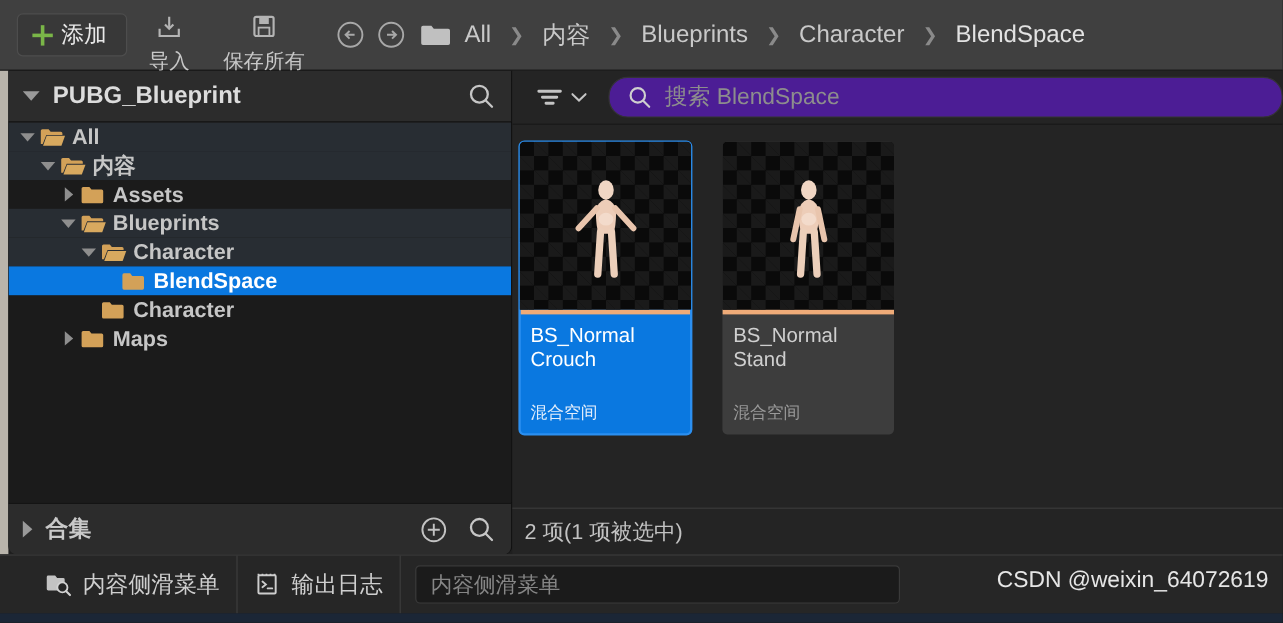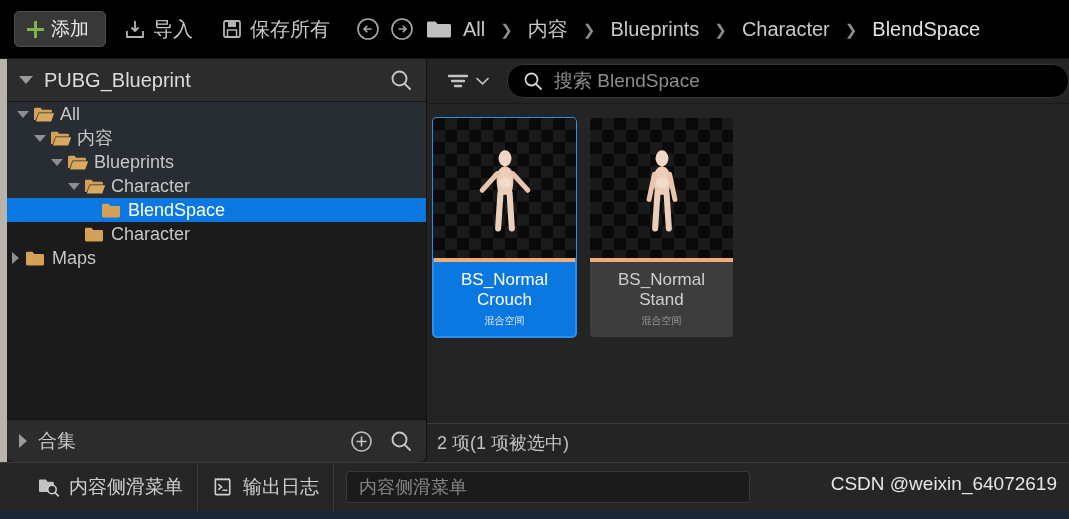--- a/index.html
+++ b/index.html
@@ -16,21 +16,21 @@
   }
   .app {
     position: absolute; inset: 0;
     background: #1f1f1f;
     display: flex; flex-direction: column;
   }
 
   
   .toolbar {
     height: 59px;
-    background: #000000;
+    background: #404040;
     display: flex; align-items: center;
     padding-left: 14px;
     flex: none;
     box-sizing: border-box;
     border-bottom: 1px solid #151515;
   }
   .add-btn {
     display: flex; align-items: center; gap: 7px;
     height: 36px; padding: 0 16px 0 12px;
     background: #383838;
@@ -48,24 +48,25 @@
     content: ""; position: absolute; background: #7ab648;
   }
   .plus-glyph::before { left: 0; top: 7px; width: 17px; height: 3px; }
   .plus-glyph::after { top: 0; left: 7px; height: 17px; width: 3px; }
 
   .tb-item {
     display: flex; align-items: center; gap: 7px;
     height: 36px; padding: 0 10px;
     margin-left: 8px;
     color: #c8c8c8;
-    font-size: 20px;
+    font-size: 17px;
     cursor: pointer;
     border-radius: 4px;
     white-space: nowrap;
+    flex-direction: column;
   }
   .tb-icon { width: 22px; height: 22px; flex: none; display: block; }
 
   .nav-group { display: flex; align-items: center; gap: 6px; margin-left: 14px; }
   .nav-btn {
     width: 28px; height: 28px; cursor: pointer;
     display: flex; align-items: center; justify-content: center;
   }
 
   
@@ -93,20 +94,21 @@
 
   
   .left-panel {
     width: 419px; flex: none;
     display: flex; flex-direction: column;
     background: #1b1b1b;
     border-radius: 0 0 7px 7px;
     overflow: hidden;
     margin-top: 0;
     border-right: 1px solid #111;
+    font-weight: bold;
   }
   .panel-head {
     height: 42px; flex: none;
     background: #2c2c2c;
     display: flex; align-items: center;
     padding: 0 12px;
     border-bottom: 1px solid #151515;
   }
   .tri {
     width: 0; height: 0; flex: none;
@@ -164,32 +166,32 @@
     height: 44px; flex: none;
     background: #242424;
     display: flex; align-items: center;
     padding: 0 0 0 12px;
     border-bottom: 1px solid #1a1a1a;
   }
   .filter-btn { display: flex; align-items: center; gap: 5px; cursor: pointer; padding: 4px 6px; }
   .chev { width: 13px; height: 8px; flex: none; }
   .search-box {
     flex: 1; height: 32px; margin-left: 12px;
-    background: #000000;
+    background: #4c1d95;
     border: 1px solid #343434;
     border-radius: 16px;
     display: flex; align-items: center;
     padding: 16px 14px;
     box-sizing: border-box;
     cursor: text;
   }
   .search-ph { font-size: 19px; color: #8d8d8d; margin-left: 10px; }
 
   .tiles-area { flex: 1; padding: 14px 0 0 6px; position: relative; min-height: 0; }
-  .tiles { display: flex; gap: 14px; text-align: center; }
+  .tiles { display: flex; gap: 26px; }
   .tile {
     width: 143px; flex: none;
     border-radius: 4px;
     overflow: hidden;
     background: #3d3d3d;
     cursor: pointer;
     box-sizing: border-box;
   }
   .tile.selected {
     background: #0a78e0;
@@ -210,21 +212,21 @@
   }
   .accent-bar { height: 4px; background: #efab78; }
   .tile-meta { padding: 8px 9px 9px 9px; }
   .tile-name {
     font-size: 17px; line-height: 20px;
     color: #ffffff;
     word-break: break-word;
     min-height: 40px;
   }
   .tile.unsel .tile-name { color: #cfcfcf; }
-  .tile-type { font-size: 10px; color: #e3eefb; margin-top: 4px; }
+  .tile-type { font-size: 14px; color: #e3eefb; margin-top: 25px; }
   .tile.unsel .tile-type { color: #9a9a9a; }
 
   .status-row {
     height: 38px; flex: none;
     display: flex; align-items: center;
     padding-left: 10px;
     font-size: 18px; color: #c2c2c2;
     border-top: 1px solid #3a3a3a;
     background: #242424;
     margin-top: 28px;
@@ -365,20 +367,31 @@
               <span class="a"></span>
             </span>
             <span style="display: flex;">
               <svg class="fold" viewBox="0 0 22 17">
                 <path d="M1 3a1.3 1.3 0 0 1 1.3-1.3h5.2l1.7 2.1h8.5A1.3 1.3 0 0 1 19 5.1v1.3H5.6L2.6 14H1z" fill="#d3a158"></path>
                 <path d="M5.9 7.2h15.3l-3 8.3H2.9z" fill="#d8a95f"></path>
               </svg>
             </span>
             <span>内容</span>
           </div>
+          <div class="trow" style="padding-left: 42px;">
+            <span class="tw">
+              <span class="a r"></span>
+            </span>
+            <span style="display: flex;">
+              <svg class="fold" viewBox="0 0 22 17">
+                <path d="M1 3.1A1.3 1.3 0 0 1 2.3 1.8h5.2l1.7 2.1h8.5A1.3 1.3 0 0 1 19 5.2v8.9a1.3 1.3 0 0 1-1.3 1.3H2.3A1.3 1.3 0 0 1 1 14.1z" fill="#d3a158"></path>
+              </svg>
+            </span>
+            <span>Assets</span>
+          </div>
           <div class="trow alt" style="padding-left: 42px;">
             <span class="tw">
               <span class="a"></span>
             </span>
             <span style="display: flex;">
               <svg class="fold" viewBox="0 0 22 17">
                 <path d="M1 3a1.3 1.3 0 0 1 1.3-1.3h5.2l1.7 2.1h8.5A1.3 1.3 0 0 1 19 5.1v1.3H5.6L2.6 14H1z" fill="#d3a158"></path>
                 <path d="M5.9 7.2h15.3l-3 8.3H2.9z" fill="#d8a95f"></path>
               </svg>
             </span>
@@ -407,21 +420,21 @@
           </div>
           <div class="trow" style="padding-left: 59px;">
             <span class="tw"></span>
             <span style="display: flex;">
               <svg class="fold" viewBox="0 0 22 17">
                 <path d="M1 3.1A1.3 1.3 0 0 1 2.3 1.8h5.2l1.7 2.1h8.5A1.3 1.3 0 0 1 19 5.2v8.9a1.3 1.3 0 0 1-1.3 1.3H2.3A1.3 1.3 0 0 1 1 14.1z" fill="#d3a158"></path>
               </svg>
             </span>
             <span>Character</span>
           </div>
-          <div class="trow" style=" align-items: center;">
+          <div class="trow" style="padding-left: 42px; align-items: center;">
             <span class="tw">
               <span class="a r"></span>
             </span>
             <span style="display: flex;">
               <svg class="fold" viewBox="0 0 22 17">
                 <path d="M1 3.1A1.3 1.3 0 0 1 2.3 1.8h5.2l1.7 2.1h8.5A1.3 1.3 0 0 1 19 5.2v8.9a1.3 1.3 0 0 1-1.3 1.3H2.3A1.3 1.3 0 0 1 1 14.1z" fill="#d3a158"></path>
               </svg>
             </span>
             <span>Maps</span>
           </div>

